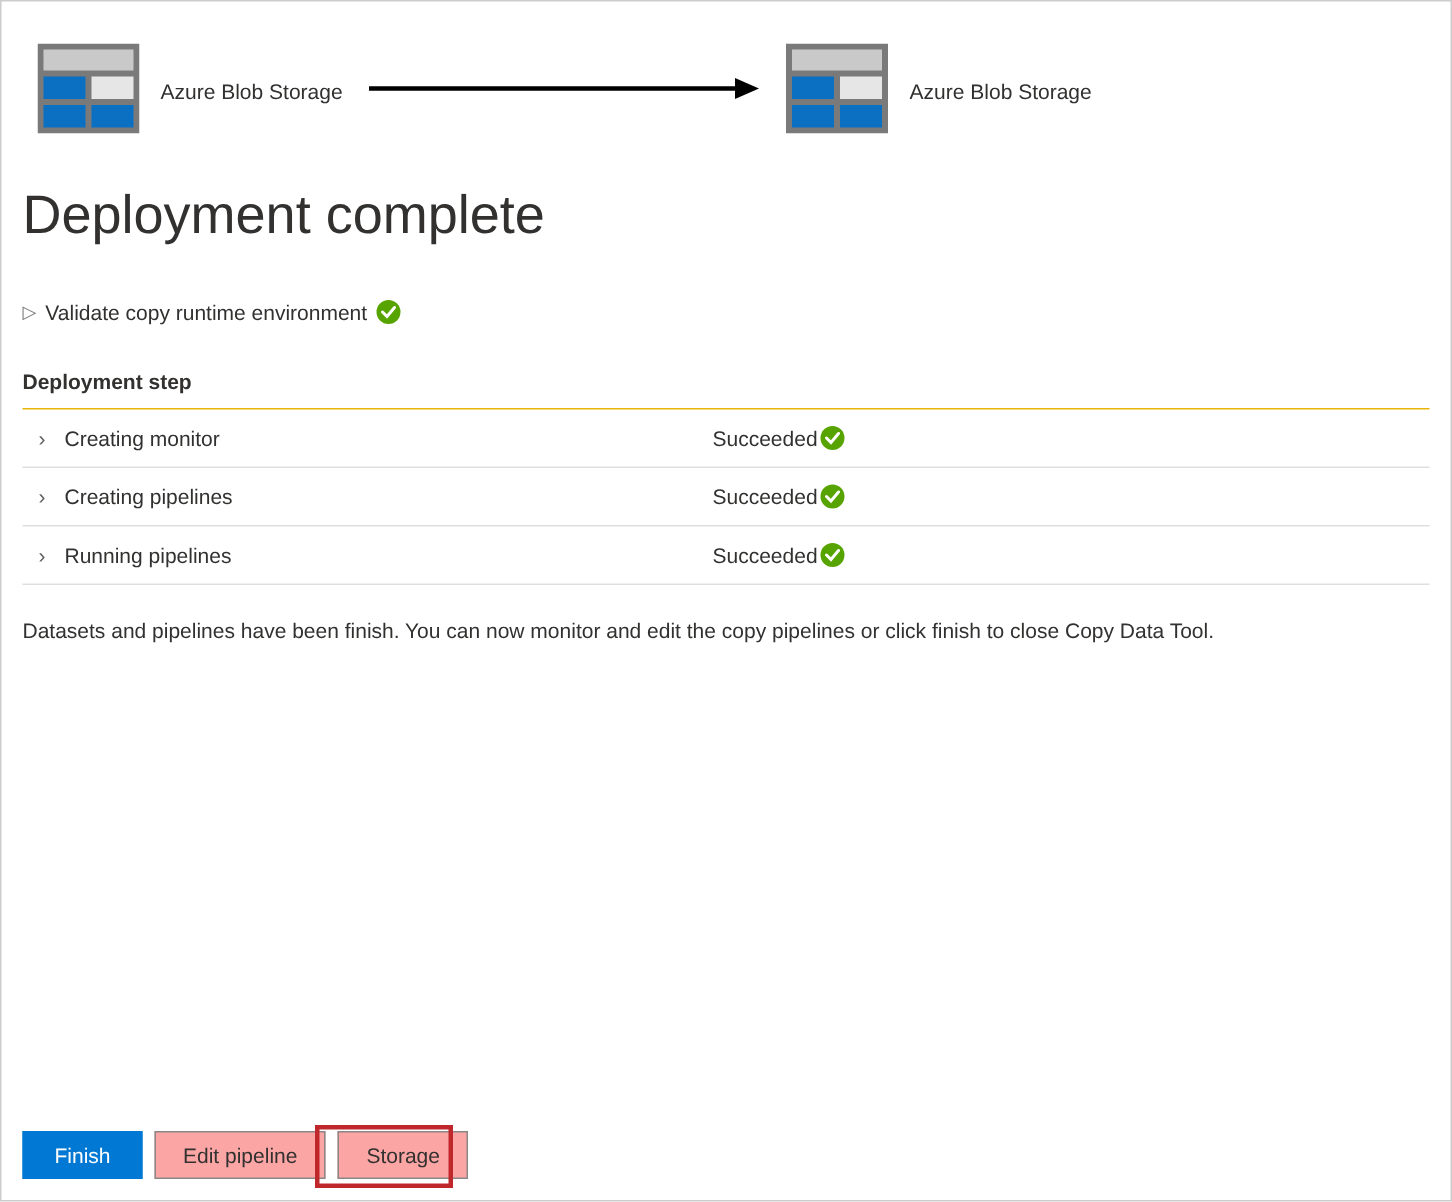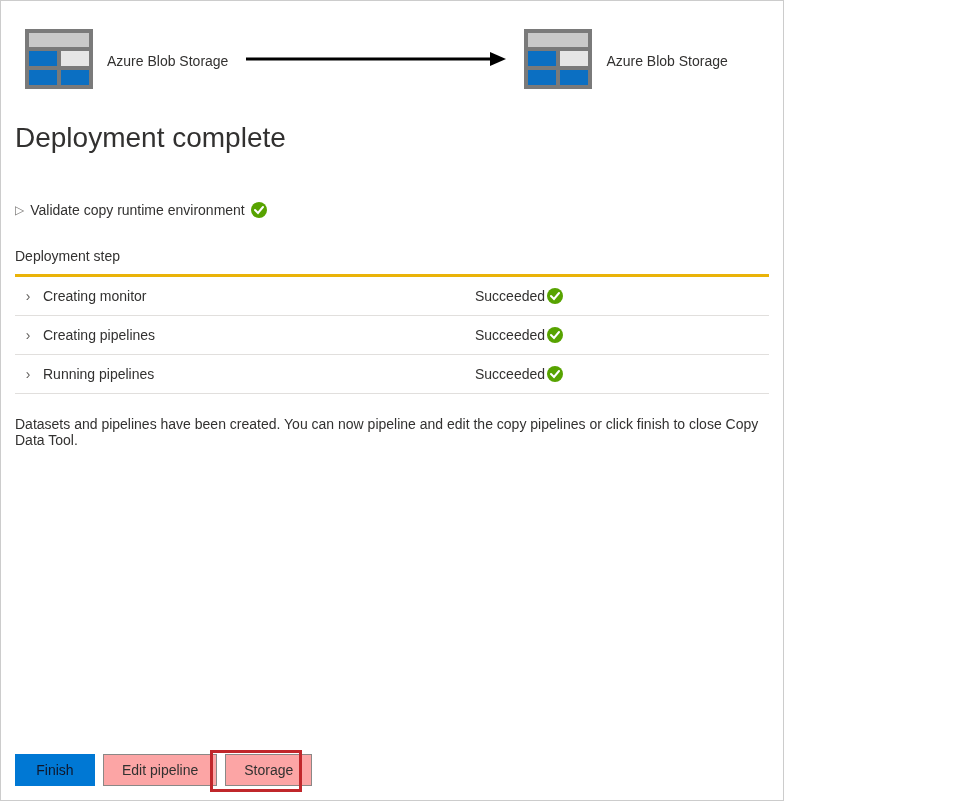--- a/index.html
+++ b/index.html
@@ -4,21 +4,21 @@
 <style>
   * { box-sizing: border-box; }
   body {
     margin: 0;
     font-family: "Segoe UI", -apple-system, sans-serif;
     font-size: 14px;
     color: #323130;
     background: #fff;
   }
   .page {
-    width: 784px;
+    width: 968px;
     height: 801px;
     border: 1px solid #ccc;
     position: relative;
     padding: 18px 14px 0 14px;
   }
   .flow-diagram {
     display: flex;
     align-items: center;
     gap: 18px;
     margin: 10px 0 30px 10px;
@@ -26,45 +26,45 @@
   .flow-node {
     display: flex;
     align-items: center;
     gap: 14px;
   }
   .flow-label {
     font-size: 14px;
     color: #323130;
   }
   .page-title {
-    font-size: 28px;
+    font-size: 36px;
     font-weight: 400;
-    margin: 18px 0 48px 0;
+    margin: 18px 0 36px 0;
     color: #323130;
   }
   .validate-row {
     display: flex;
     align-items: center;
     gap: 6px;
     font-size: 14px;
     margin: 0 0 22px 0;
     cursor: pointer;
   }
   .expand-tri {
     color: #797775;
     font-size: 12px;
   }
   .table {
     width: 100%;
   }
   .thead {
     display: flex;
-    font-weight: 400;
+    font-weight: 700;
     padding: 8px 0 10px 0;
-    border-bottom: 3px solid #eab308;
+    border-bottom: 1px solid #eab308;
   }
   .col-step { flex: 0 0 460px; }
   .col-status { flex: 1; }
   .trow {
     display: flex;
     align-items: center;
     padding: 11px 0;
     border-bottom: 1px solid #e1dfdd;
     font-size: 14px;
   }
@@ -118,21 +118,21 @@
     padding: 0 18px;
     border: 1px solid #8a8886;
     background: #fca5a5;
     color: #323130;
     cursor: pointer;
     min-width: 80px;
   }
   .btn-primary {
     background: #0078d4;
     border-color: #0078d4;
-    color: #0f172a;
+    color: #ffffff;
   }
   .highlight-box {
     position: absolute;
     border: 3px solid #c0272b;
     pointer-events: none;
   }
 </style>
 </head>
 <body>
 
@@ -231,21 +231,21 @@
         <span>Succeeded</span>
         <span class="check-badge">
           <svg width="10" height="10" viewBox="0 0 10 10">
               <path d="M1 5 L4 8 L9 2" stroke="#fff" stroke-width="2" fill="none" stroke-linecap="round"></path>
             </svg>
         </span>
       </div>
     </div>
   </div>
 
-  <div class="summary-text">Datasets and pipelines have been created. You can now pipeline and edit the copy pipelines or click finish to close Copy Data Tool.</div>
+  <div class="summary-text">Datasets and pipelines have been finish. You can now monitor and edit the copy pipelines or click finish to close Copy Data Tool.</div>
 
   <div class="footer">
     <button class="btn btn-primary">Finish</button>
     <button class="btn">Edit pipeline</button>
     <button class="btn">Storage</button>
   </div>
 
   <div class="highlight-box" style="left:209px; bottom:8px; width:92px; height:42px;"></div>
 
 </div>

